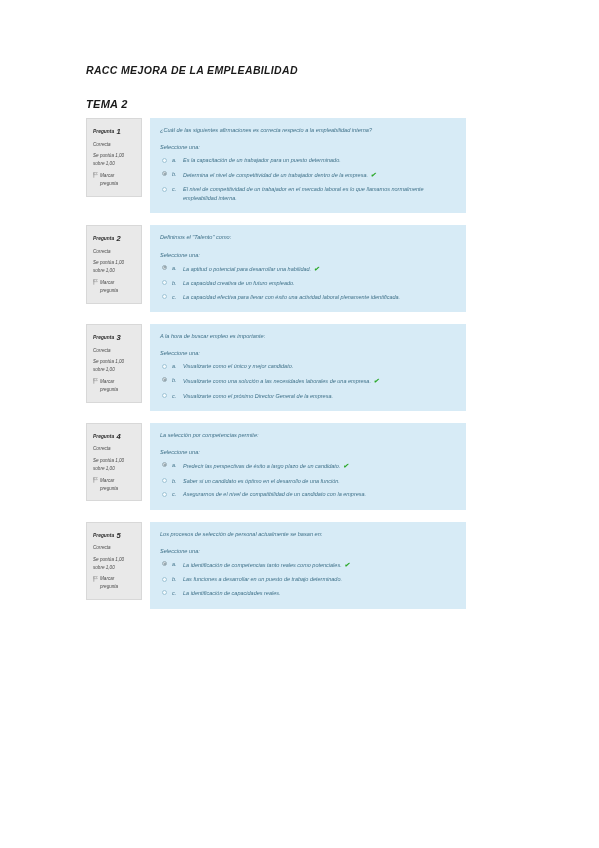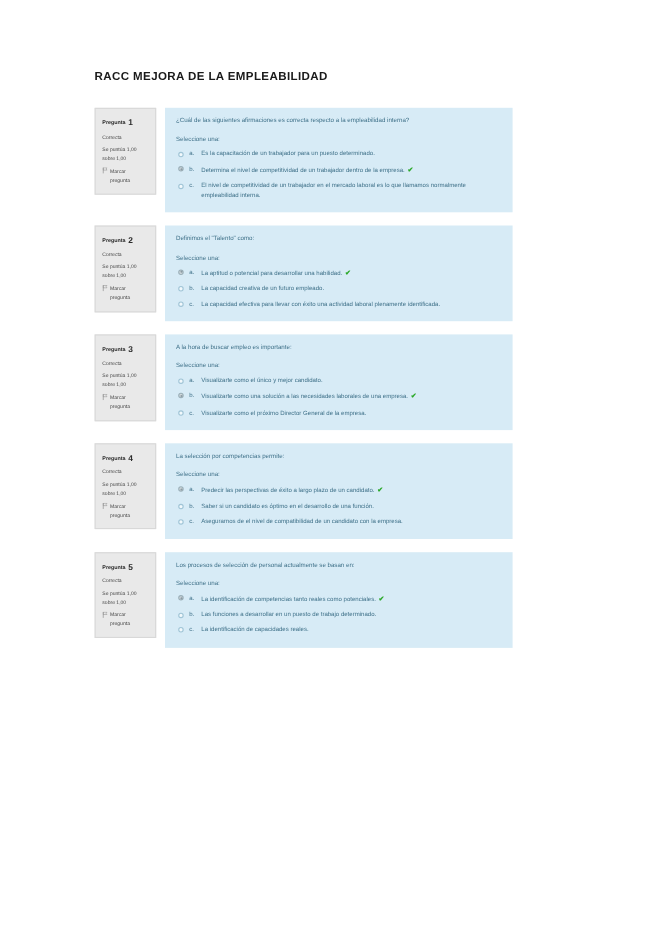--- a/index.html
+++ b/index.html
@@ -12,20 +12,21 @@
     height: 848px;
     font-family: "Liberation Sans", sans-serif;
     color: #222222;
     overflow: hidden;
   }
   .page {
     position: relative;
     width: 550px;
     height: 848px;
     background: #ffffff;
+    font-style: italic;
   }
   .content-wrap {
     padding: 64px 84px 0 86px;
   }
   .doc-title {
     font-size: 10.5px;
     font-weight: bold;
     letter-spacing: 0.35px;
     color: #1a1a1a;
     margin: 0 0 22px 0;
@@ -160,20 +161,21 @@
     white-space: nowrap;
   }
 </style>
 </head>
 <body>
 
 <div class="page">
   <div class="content-wrap">
 
     <h1 class="doc-title">RACC MEJORA DE LA EMPLEABILIDAD</h1>
+    <h2 class="section-title">TEMA 2</h2>
 
     <div id="questions-container">
         <div class="question-block">
           <div class="q-sidebar">
             <div class="q-label"><span>Pregunta</span> <span class="q-num">1</span></div>
             <div class="q-state">Correcta</div>
             <div class="q-grade">
               <div>Se puntúa 1,00</div>
               <div>sobre 1,00</div>
             </div>

